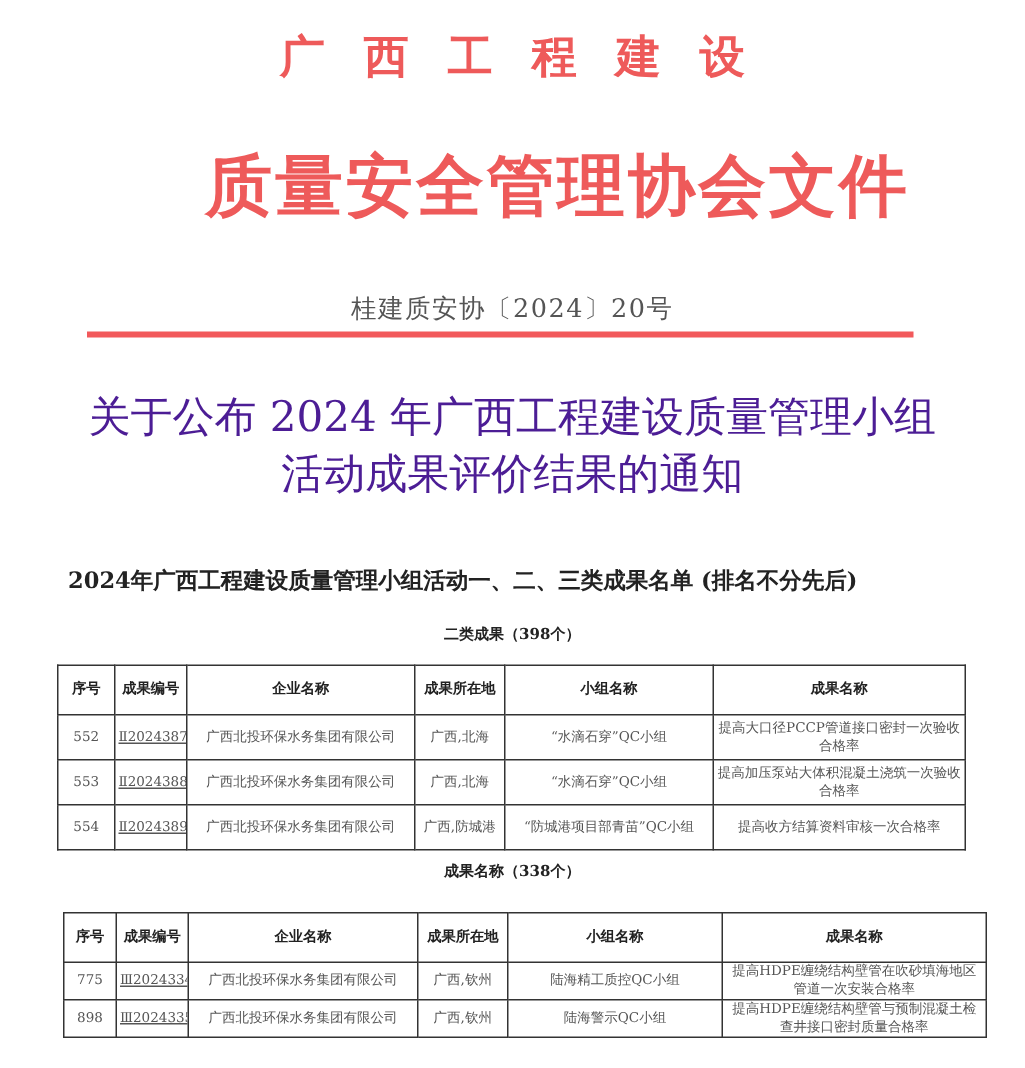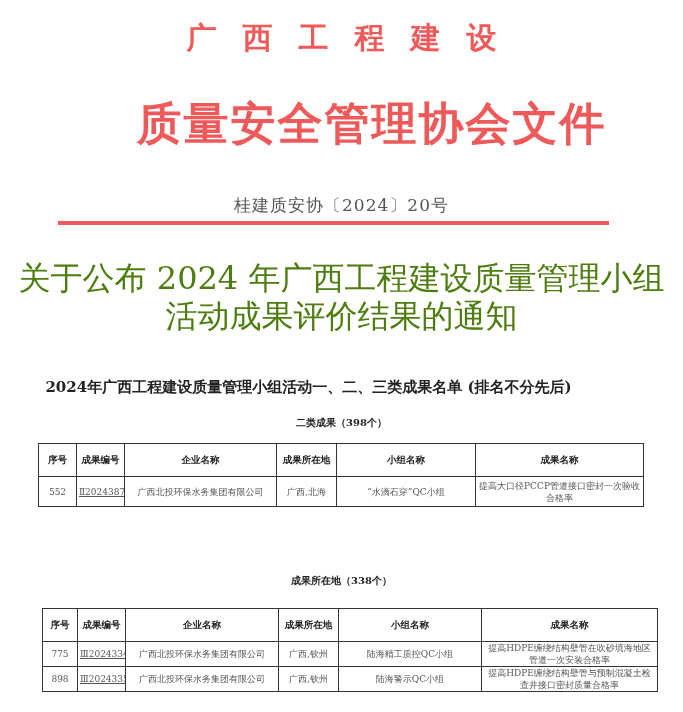--- a/index.html
+++ b/index.html
@@ -3,21 +3,21 @@
 <meta charset="utf-8">
 <style>
   html, body { margin:0; padding:0; background:#ffffff; }
   body { width:683px; height:712px; position:relative; overflow:hidden; font-family:"DejaVu Serif", serif; color:#333; }
   .abs { position:absolute; }
   .red { color:#ee5a5a;padding-left:30px; }
   #org-line1 { left:0; width:683px; top:18px; text-align:center; font-size:30px; letter-spacing:26px; padding-left:26px; box-sizing:border-box; font-weight:bold;font-family:Liberation Serif, serif; }
   #org-line2 { left:0; width:683px; top:94px; text-align:center; font-size:45px; letter-spacing:2px; font-weight:bold; }
   #doc-number { left:0; width:683px; top:194px; text-align:center; font-size:17px; color:#555; letter-spacing:1px; }
   #red-rule { left:58px; top:221px; width:551px; height:4px; background:#f2595b; }
-  #notice-title { left:0; width:683px; top:259px; text-align:center; font-size:32px; line-height:38px; color:#4d7c0f; }
+  #notice-title { left:0; width:683px; top:259px; text-align:center; font-size:28px; line-height:38px; color:#4c1d95; }
   #list-title { left:0; width:617px; top:378px; text-align:center; font-size:15px; font-weight:bold; color:#222; }
   .section-title { left:0; width:683px; text-align:center; font-size:10px; font-weight:bold; color:#222; }
   #sec2-title { top:416px; }
   #sec3-title { top:574px; }
   table { border-collapse:collapse; table-layout:fixed; position:absolute; font-size:9px; color:#555; }
   td, th { border:1.5px solid #333; text-align:center; vertical-align:middle; padding:0 2px; line-height:12px; overflow:hidden; }
   th { font-weight:bold; color:#222; font-size:9.5px; height:32px;margin-left:48px; }
   td.left { text-align:left;text-decoration:underline; }
   #table2 { left:38px; top:443px; width:605px; }
   #table2 tr.r td { height:29px; }
@@ -60,24 +60,40 @@
     <th>成果名称</th>
   </tr>
   <tr class="r">
     <td>552</td>
     <td class="left">Ⅱ2024387</td>
     <td>广西北投环保水务集团有限公司</td>
     <td>广西,北海</td>
     <td>“水滴石穿”QC小组</td>
     <td>提高大口径PCCP管道接口密封一次验收合格率</td>
   </tr>
+  <tr class="r">
+    <td>553</td>
+    <td class="left">Ⅱ2024388</td>
+    <td>广西北投环保水务集团有限公司</td>
+    <td>广西,北海</td>
+    <td>“水滴石穿”QC小组</td>
+    <td>提高加压泵站大体积混凝土浇筑一次验收合格率</td>
+  </tr>
+  <tr class="r">
+    <td>554</td>
+    <td class="left">Ⅱ2024389</td>
+    <td>广西北投环保水务集团有限公司</td>
+    <td>广西,防城港</td>
+    <td>“防城港项目部青苗”QC小组</td>
+    <td>提高收方结算资料审核一次合格率</td>
+  </tr>
 </tbody>
   </table>
 
-<div id="sec3-title" class="abs section-title">成果所在地（338个）</div>
+<div id="sec3-title" class="abs section-title">成果名称（338个）</div>
 
 <table id="table3">
   <colgroup>
     <col style="width:35px">
       <col style="width:48px">
       <col style="width:153px">
       <col style="width:60px">
       <col style="width:143px">
       <col style="width:176px">
   </colgroup>

